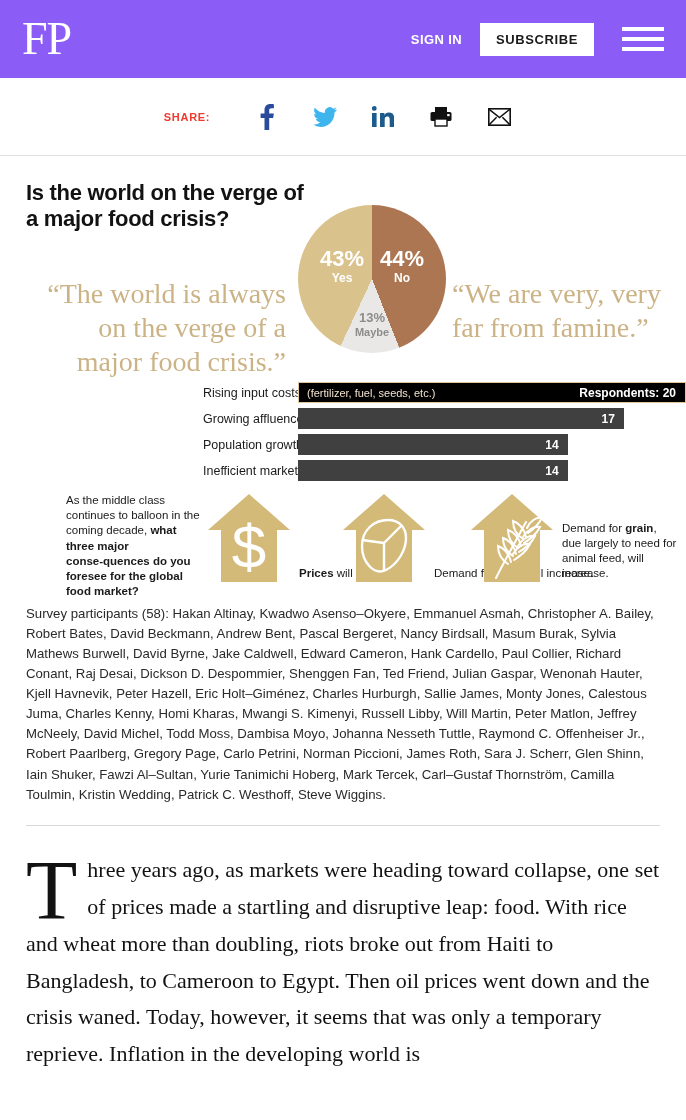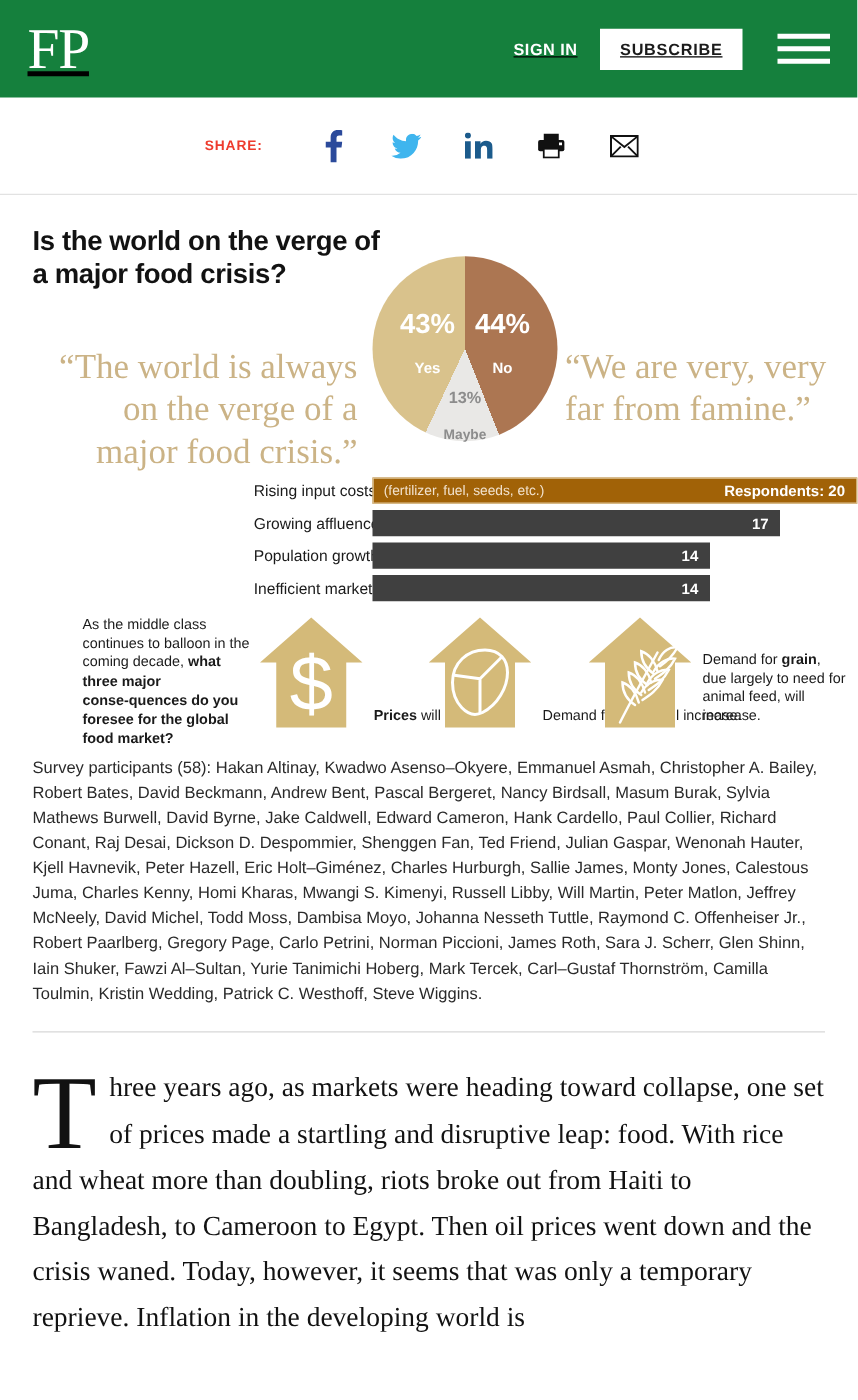--- a/index.html
+++ b/index.html
@@ -7,25 +7,24 @@
   body {
     background: #ffffff;
     font-family: "Liberation Sans", sans-serif;
     overflow: hidden;
   }
 
   
   .site-header {
     position: relative;
     height: 78px;
-    background: #15803d;
+    background: #8b5cf6;
     display: flex;
     align-items: center;
     padding: 0 22px;
-    text-decoration: underline;
   }
   .fp-logo {
     font-family: "Liberation Serif", serif;
     color: #ffffff;
     font-size: 46px;
     line-height: 1;
     font-weight: 400;
     letter-spacing: -1px;
     user-select: none;
   }
@@ -162,21 +161,21 @@
   }
   .pie-lbl {
     position: absolute;
     text-align: center;
     font-family: "Liberation Sans", sans-serif;
     font-weight: bold;
     line-height: 1.05;
     color: #ffffff;
   }
   .pie-lbl .pct { font-size: 22px; display: block; }
-  .pie-lbl .nm  { font-size: 12px; display: block; font-weight: bold; margin-top: 18px;}
+  .pie-lbl .nm  { font-size: 12px; display: block; font-weight: bold; margin-top: 2px;}
   .lbl-no    { left: 78px;  top: 42px;  width: 52px; }
   .lbl-yes   { left: 18px;  top: 42px;  width: 52px; }
   .lbl-maybe { left: 48px;  top: 106px; width: 52px; color: #8C8C8C; }
   .lbl-maybe .pct { font-size: 13px; }
   .lbl-maybe .nm  { font-size: 11px; }
 
   
   .bars-block {
     position: relative;
     margin-top: 18px;
@@ -210,21 +209,21 @@
   }
   .bar-track { position: relative; height: 21px; flex: 1; }
   .bar-fill {
     height: 21px;
     background: #404040;
     display: flex;
     align-items: center;
     position: relative;
   }
   .bar-fill.primary {
-    background: #a16207;
+    background: #000000;
     border: 1px solid #E0C79B;
   }
   .bar-sub {
     font-size: 11px;
     color: #F2E2CE;
     padding-left: 8px;
     white-space: nowrap;
   }
   .bar-val {
     margin-left: auto;

